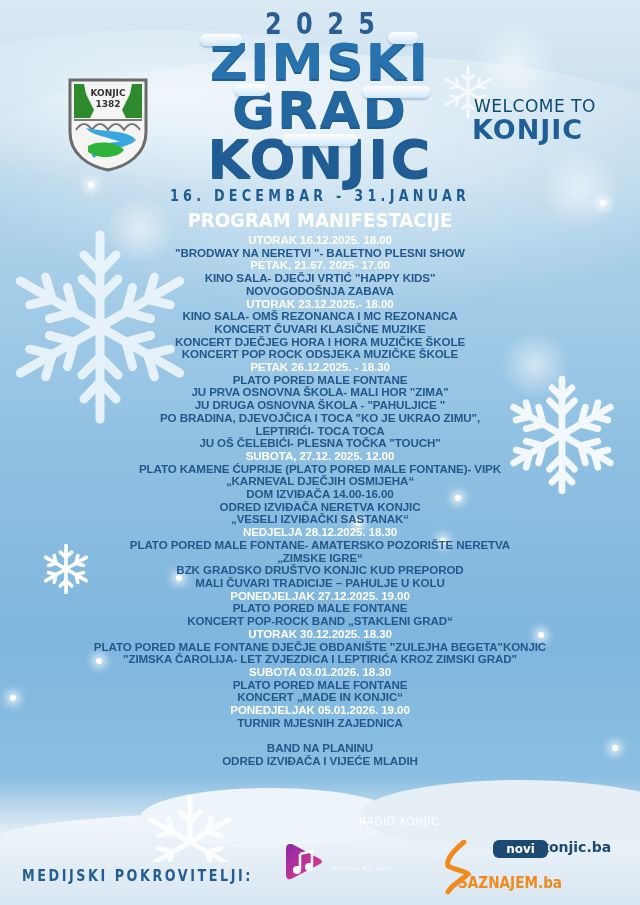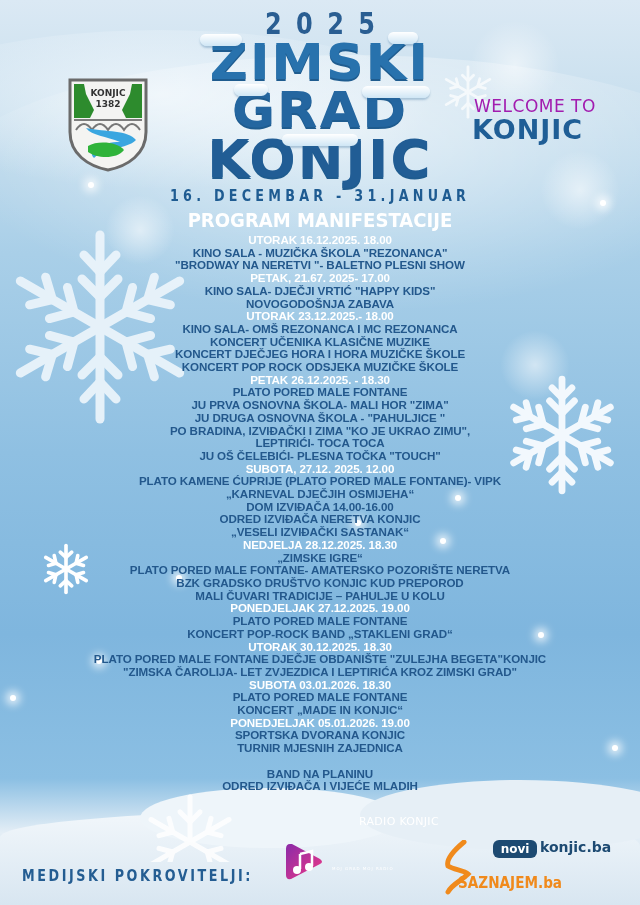--- a/index.html
+++ b/index.html
@@ -56,21 +56,21 @@
     .t2 { top:84px; font-size:50px; line-height:52px; color:#2466a0; }
     .t3 { top:132px; font-size:52px; line-height:54px; color:#215d95; }
     .icecap { position:absolute; height:12px; background:linear-gradient(180deg,#ffffff,#cfe6f5); border-radius:8px 8px 10px 10px; box-shadow:0 2px 2px rgba(40,100,150,0.3); }
     .dates {
       position:absolute; top:187px; left:0; width:640px; text-align:center;
       font-weight:bold; font-size:15px; letter-spacing:5px; color:#1f5c92;
       transform:scaleX(0.85);
     }
 
     .crest { position:absolute; left:66px; top:76px; width:84px; height:96px; }
-    .welcome { position:absolute; left:474px; top:96px; font-size:17px; color:#a21caf; letter-spacing:0.5px; }
+    .welcome { position:absolute; left:474px; top:96px; font-size:17px; color:#0c4a6e; letter-spacing:0.5px; }
     .welcome-city { position:absolute; left:472px; top:114px; font-size:27px; font-weight:bold; color:#1f5e96; letter-spacing:1px; }
 
     
     .program-title {
       position:absolute; top:209px; left:0; width:640px; text-align:center;
       font-size:19px; font-weight:bold; color:#ffffff; letter-spacing:0px;
       transform:scaleX(0.95);
     }
     .program {
       position:absolute; top:234px; left:0; width:640px; text-align:center;
@@ -83,21 +83,21 @@
     .line.blank { height:12.7px; }
 
     
     .media-label {
       position:absolute; left:22px; top:867px; font-weight:bold; font-size:15px;
       letter-spacing:3px; color:#245d92; transform:scaleX(0.85); transform-origin:left;
     }
     .radio-logo { position:absolute; left:284px; top:842px; width:40px; height:40px; }
     .radio-name { position:absolute; left:332px; top:815px; font-size:11px; color:#ffffff; letter-spacing:0.3px;margin-left:27px; }
     .radio-sub { position:absolute; left:332px; top:866px; font-size:4px; color:#ffffff; letter-spacing:1px; }
-    .novi-box { position:absolute; left:493px; top:840px; width:44px; height:18px; background:#1d4a72; border-radius:6px; color:#fff; font-weight:bold; font-size:12px; text-align:center; line-height:18px; }
+    .novi-box { position:absolute; left:493px; top:840px; width:55px; height:18px; background:#1d4a72; border-radius:6px; color:#fff; font-weight:bold; font-size:12px; text-align:center; line-height:18px; }
     .novi-rest { position:absolute; left:540px; top:839px; font-weight:bold; font-size:14px; color:#1d4a72; }
     .saznajem-mark { position:absolute; left:442px; top:840px; width:30px; height:56px; }
     .saznajem { position:absolute; left:458px; top:873px; font-weight:bold; font-size:16px; color:#f08a1c; transform:scaleX(0.85); transform-origin:left; }
   </style>
 </head>
 <body>
 
 <div class="bg-layer">
   <div class="hill2"></div>
   <div class="hill"></div>
@@ -219,59 +219,57 @@
   <path d="M20 52 C40 56 62 54 70 64 C60 74 40 70 28 82 C20 74 36 66 54 66 C40 60 26 60 20 52 Z" fill="#3aa6e0"></path>
   <path d="M22 70 C32 64 52 66 58 74 C50 84 30 82 22 76 Z" fill="#2fb33a"></path>
 </svg>
 
 <div class="welcome">WELCOME TO</div>
 <div class="welcome-city">KONJIC</div>
 
 <div class="program-title">PROGRAM MANIFESTACIJE</div>
 <div class="program" id="program-list">
     <span class="line date">UTORAK 16.12.2025. 18.00</span>
-    <span class="line text">KINO SALA - MUZIČKA ŠKOLA "REZONANCA"</span>
     <span class="line text">"BRODWAY NA NERETVI "- BALETNO PLESNI SHOW</span>
     <span class="line date">PETAK, 21.67. 2025- 17.00</span>
     <span class="line text">KINO SALA- DJEČJI VRTIĆ "HAPPY KIDS"</span>
     <span class="line text">NOVOGODOŠNJA ZABAVA</span>
     <span class="line date">UTORAK 23.12.2025.- 18.00</span>
     <span class="line text">KINO SALA-  OMŠ REZONANCA I MC REZONANCA</span>
-    <span class="line text">KONCERT UČENIKA KLASIČNE MUZIKE</span>
+    <span class="line text">KONCERT ČUVARI KLASIČNE MUZIKE</span>
     <span class="line text">KONCERT DJEČJEG HORA I HORA MUZIČKE ŠKOLE</span>
     <span class="line text">KONCERT POP ROCK ODSJEKA MUZIČKE ŠKOLE</span>
     <span class="line date">PETAK 26.12.2025. - 18.30</span>
     <span class="line text">PLATO PORED MALE FONTANE</span>
     <span class="line text">JU PRVA OSNOVNA ŠKOLA- MALI HOR "ZIMA"</span>
     <span class="line text">JU DRUGA OSNOVNA ŠKOLA -  "PAHULJICE "</span>
-    <span class="line text">PO BRADINA, IZVIĐAČKI I ZIMA "KO JE UKRAO ZIMU",</span>
+    <span class="line text">PO BRADINA, DJEVOJČICA I TOCA "KO JE UKRAO ZIMU",</span>
     <span class="line text">LEPTIRIĆI- TOCA TOCA</span>
     <span class="line text">JU OŠ ČELEBIĆI- PLESNA TOČKA "TOUCH"</span>
     <span class="line date">SUBOTA, 27.12. 2025. 12.00</span>
     <span class="line text">PLATO KAMENE ĆUPRIJE (PLATO PORED MALE FONTANE)- VIPK</span>
     <span class="line text">„KARNEVAL DJEČJIH OSMIJEHA“</span>
     <span class="line text">DOM IZVIĐAČA 14.00-16.00</span>
     <span class="line text">ODRED IZVIĐAČA NERETVA KONJIC</span>
     <span class="line text">„VESELI IZVIĐAČKI SASTANAK“</span>
     <span class="line date">NEDJELJA 28.12.2025. 18.30</span>
+    <span class="line text">PLATO PORED MALE FONTANE- AMATERSKO POZORIŠTE NERETVA</span>
     <span class="line text">„ZIMSKE IGRE“</span>
-    <span class="line text">PLATO PORED MALE FONTANE- AMATERSKO POZORIŠTE NERETVA</span>
     <span class="line text">BZK GRADSKO DRUŠTVO KONJIC KUD PREPOROD</span>
     <span class="line text">MALI ČUVARI TRADICIJE – PAHULJE U KOLU</span>
     <span class="line date">PONEDJELJAK 27.12.2025. 19.00</span>
     <span class="line text">PLATO PORED MALE FONTANE</span>
     <span class="line text">KONCERT POP-ROCK BAND „STAKLENI GRAD“</span>
     <span class="line date">UTORAK 30.12.2025. 18.30</span>
     <span class="line text">PLATO PORED MALE FONTANE  DJEČJE OBDANIŠTE  "ZULEJHA BEGETA"KONJIC</span>
     <span class="line text">"ZIMSKA ČAROLIJA- LET ZVJEZDICA I LEPTIRIĆA KROZ ZIMSKI GRAD"</span>
     <span class="line date">SUBOTA 03.01.2026. 18.30</span>
     <span class="line text">PLATO PORED MALE FONTANE</span>
     <span class="line text">KONCERT  „MADE IN KONJIC“</span>
     <span class="line date">PONEDJELJAK 05.01.2026. 19.00</span>
-    <span class="line text">SPORTSKA DVORANA KONJIC</span>
     <span class="line text">TURNIR MJESNIH ZAJEDNICA</span>
     <span class="line blank"></span>
     <span class="line text">BAND NA PLANINU</span>
     <span class="line text">ODRED IZVIĐAČA I VIJEĆE MLADIH</span>
   </div>
 
 <div class="media-label">MEDIJSKI POKROVITELJI:</div>
 
 <svg class="radio-logo" viewBox="0 0 40 40">
   <defs>

